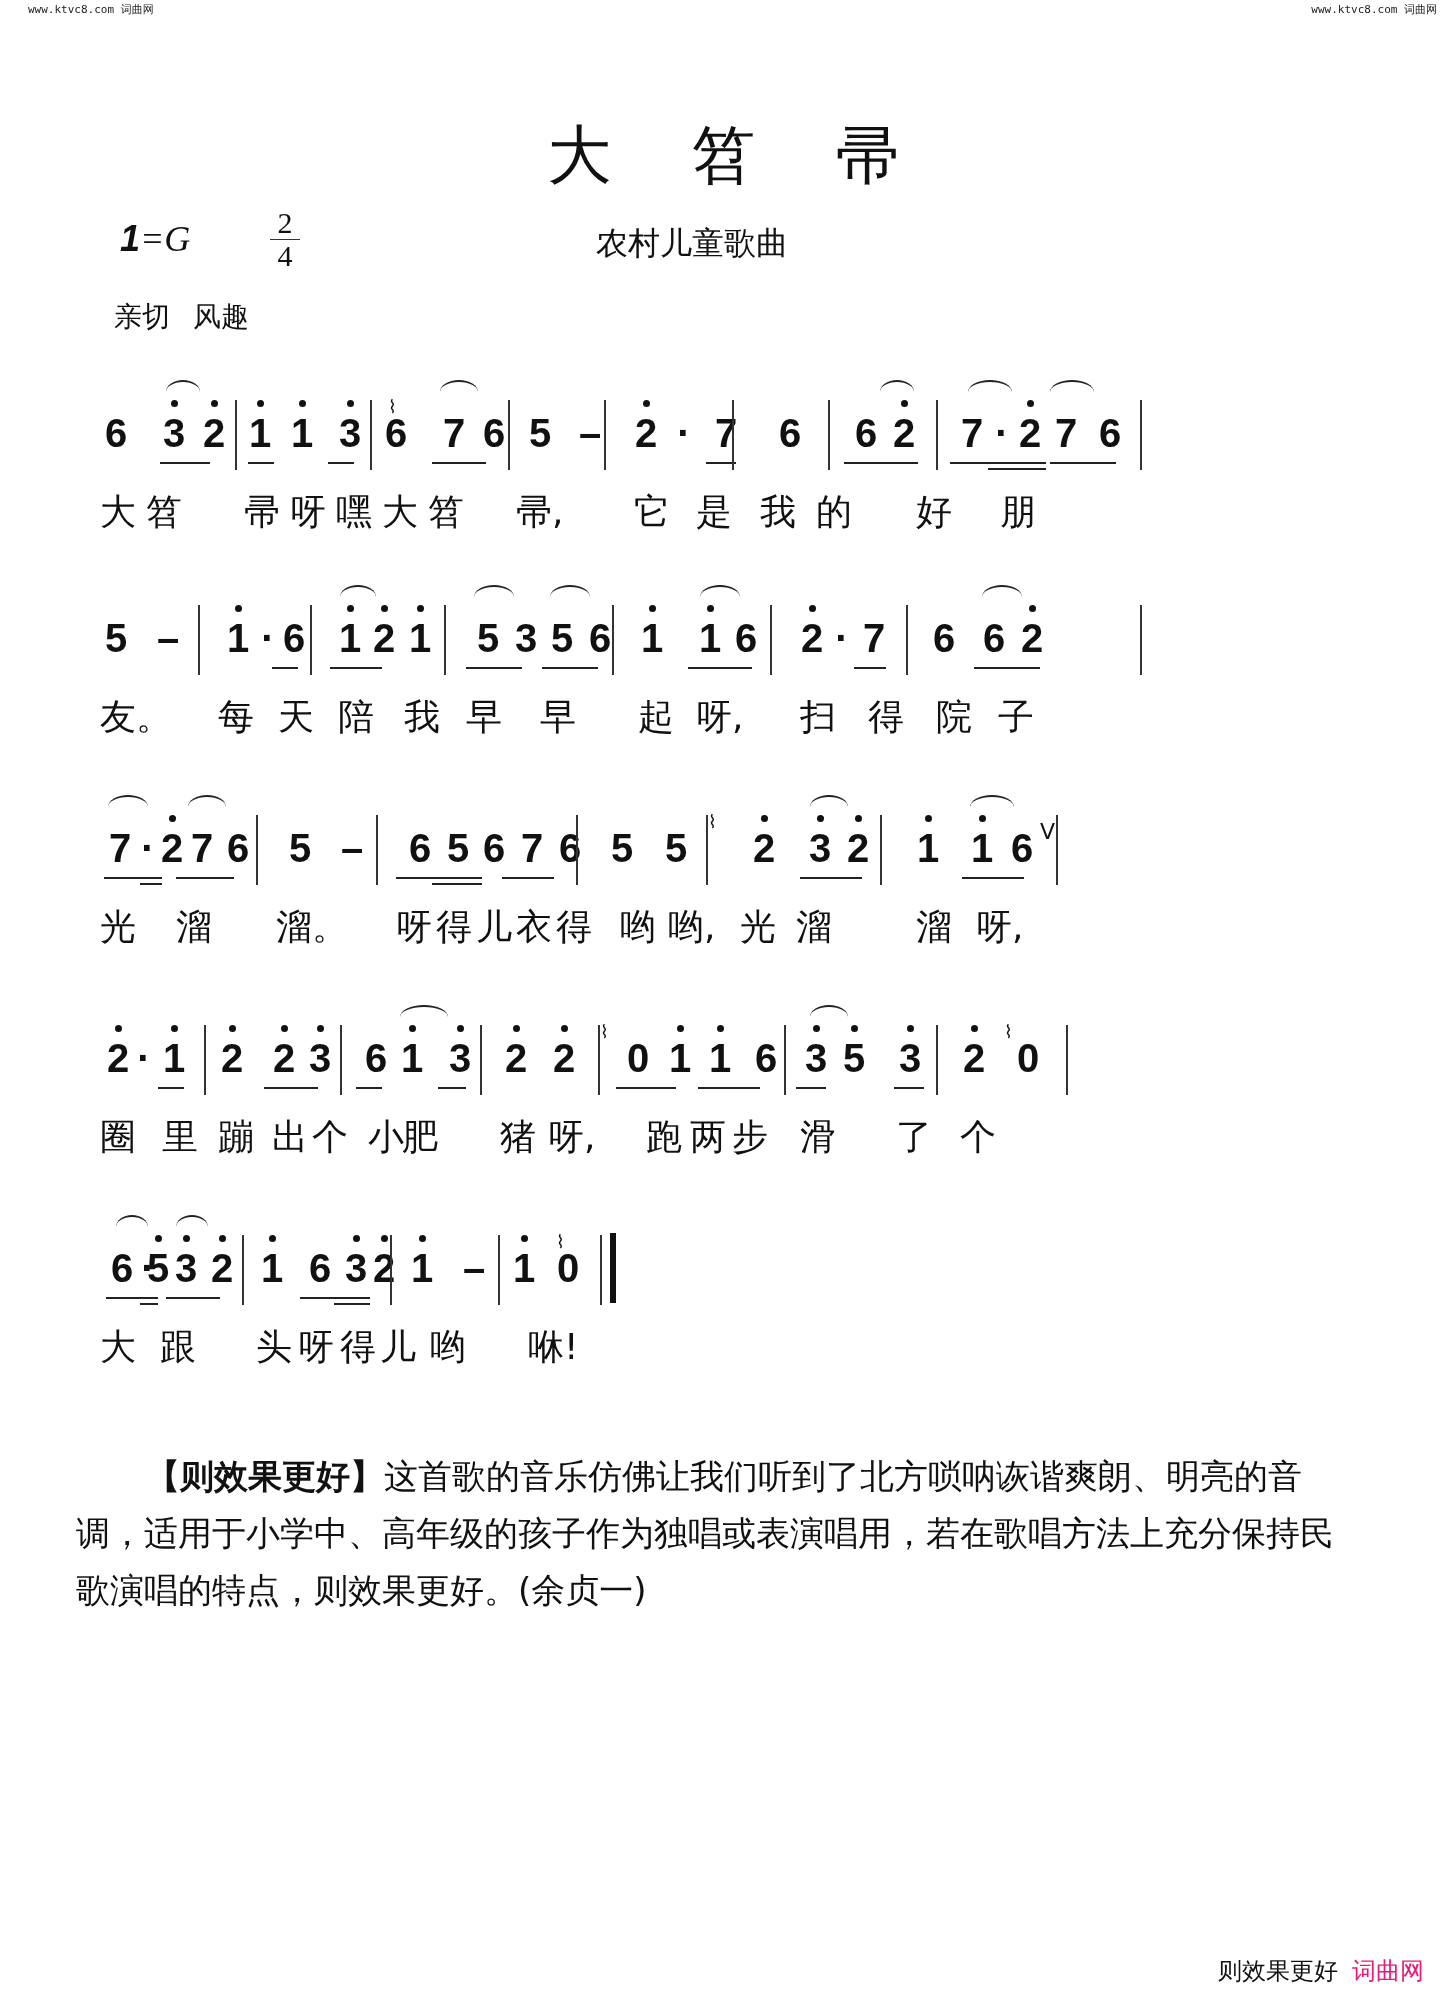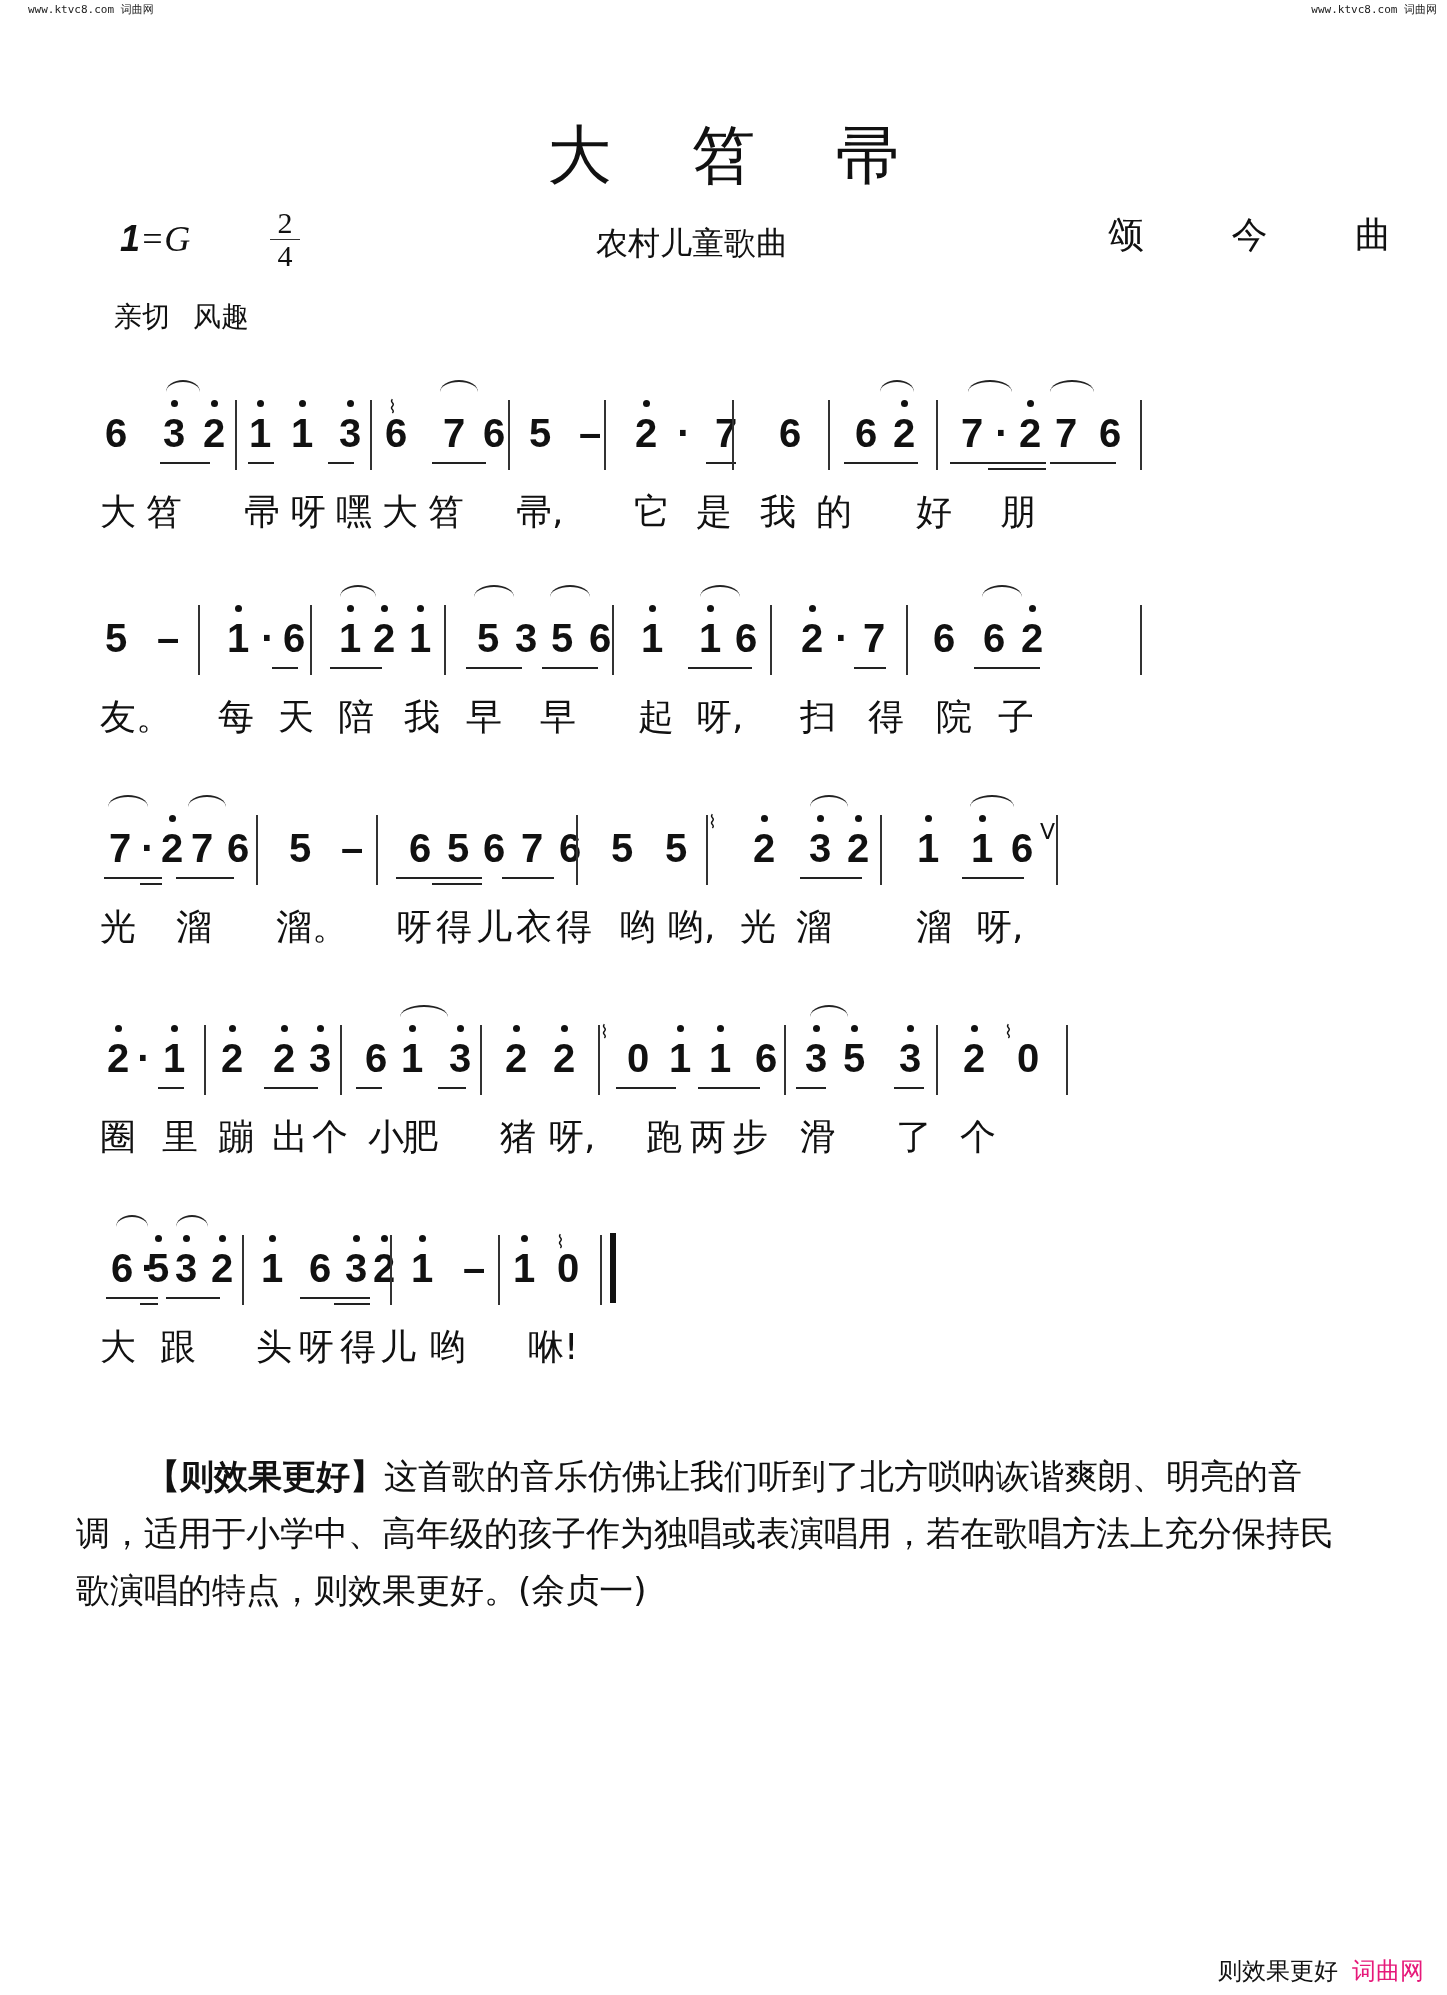--- a/index.html
+++ b/index.html
@@ -52,21 +52,20 @@
 <div class="key">
   <span class="one">1</span><span>=G</span>
 </div>
 <div class="timesig">
   <div>2</div>
   <div class="line"></div>
   <div>4</div>
 </div>
 <div class="subtitle">农村儿童歌曲</div>
 <div class="credits">
-  <div>颂 今 曲</div>
 </div>
 <div class="tempo">亲切 风趣</div>
 
 <div id="score">
     <div class="sys" style="top: 370px;">
       <div class="notes-row">
         <div class="n" style="left: 2px;"><span>6</span></div>
         <div class="n" style="left: 60px;"><span>3</span><div class="dot"></div></div>
         <div class="n" style="left: 100px;"><span>2</span><div class="dot"></div></div>
         <div class="n" style="left: 146px;"><span>1</span><div class="dot"></div></div>

